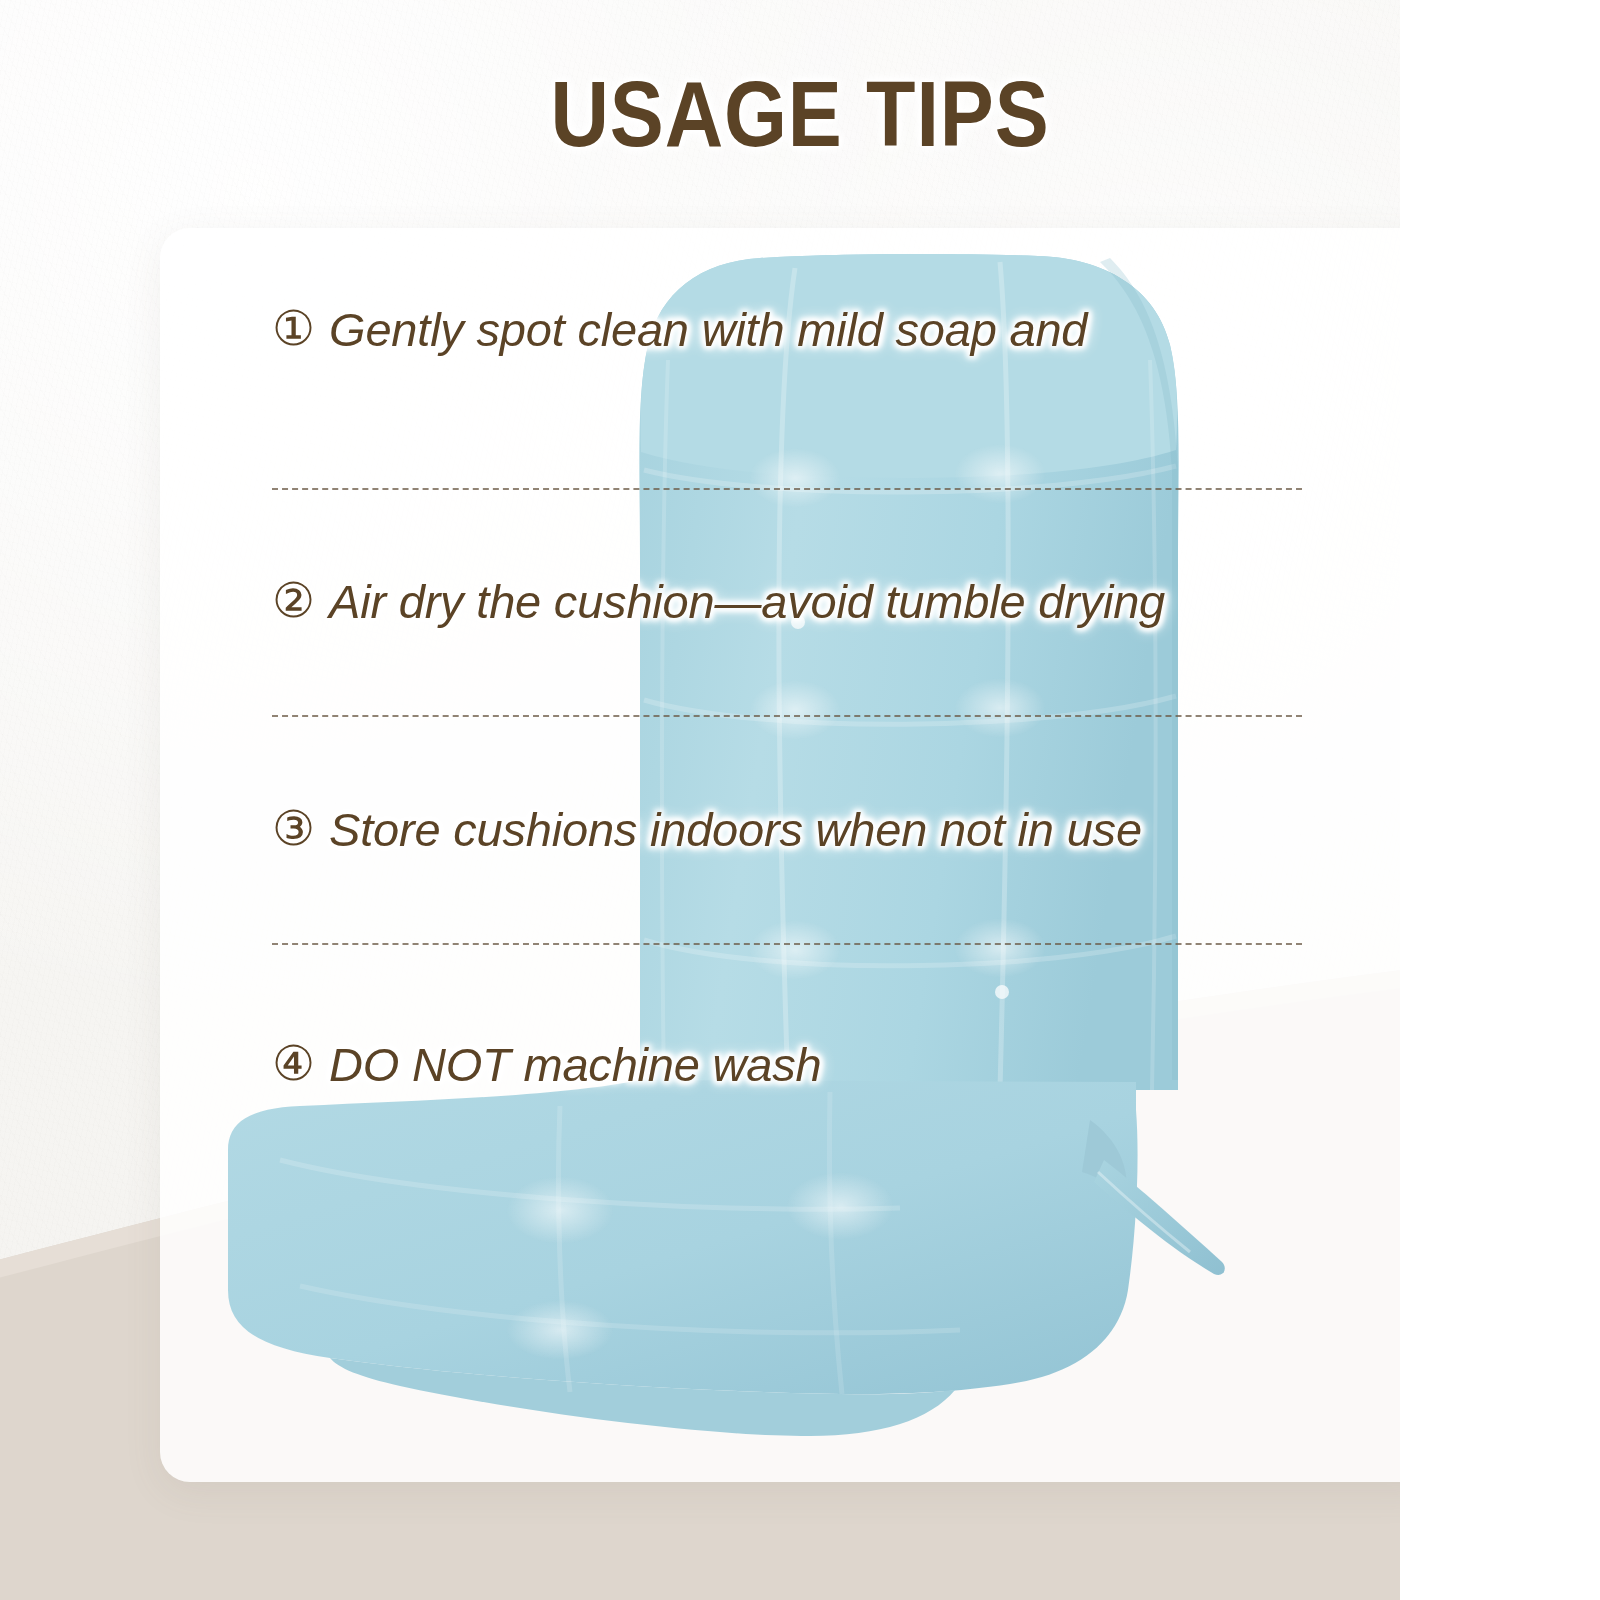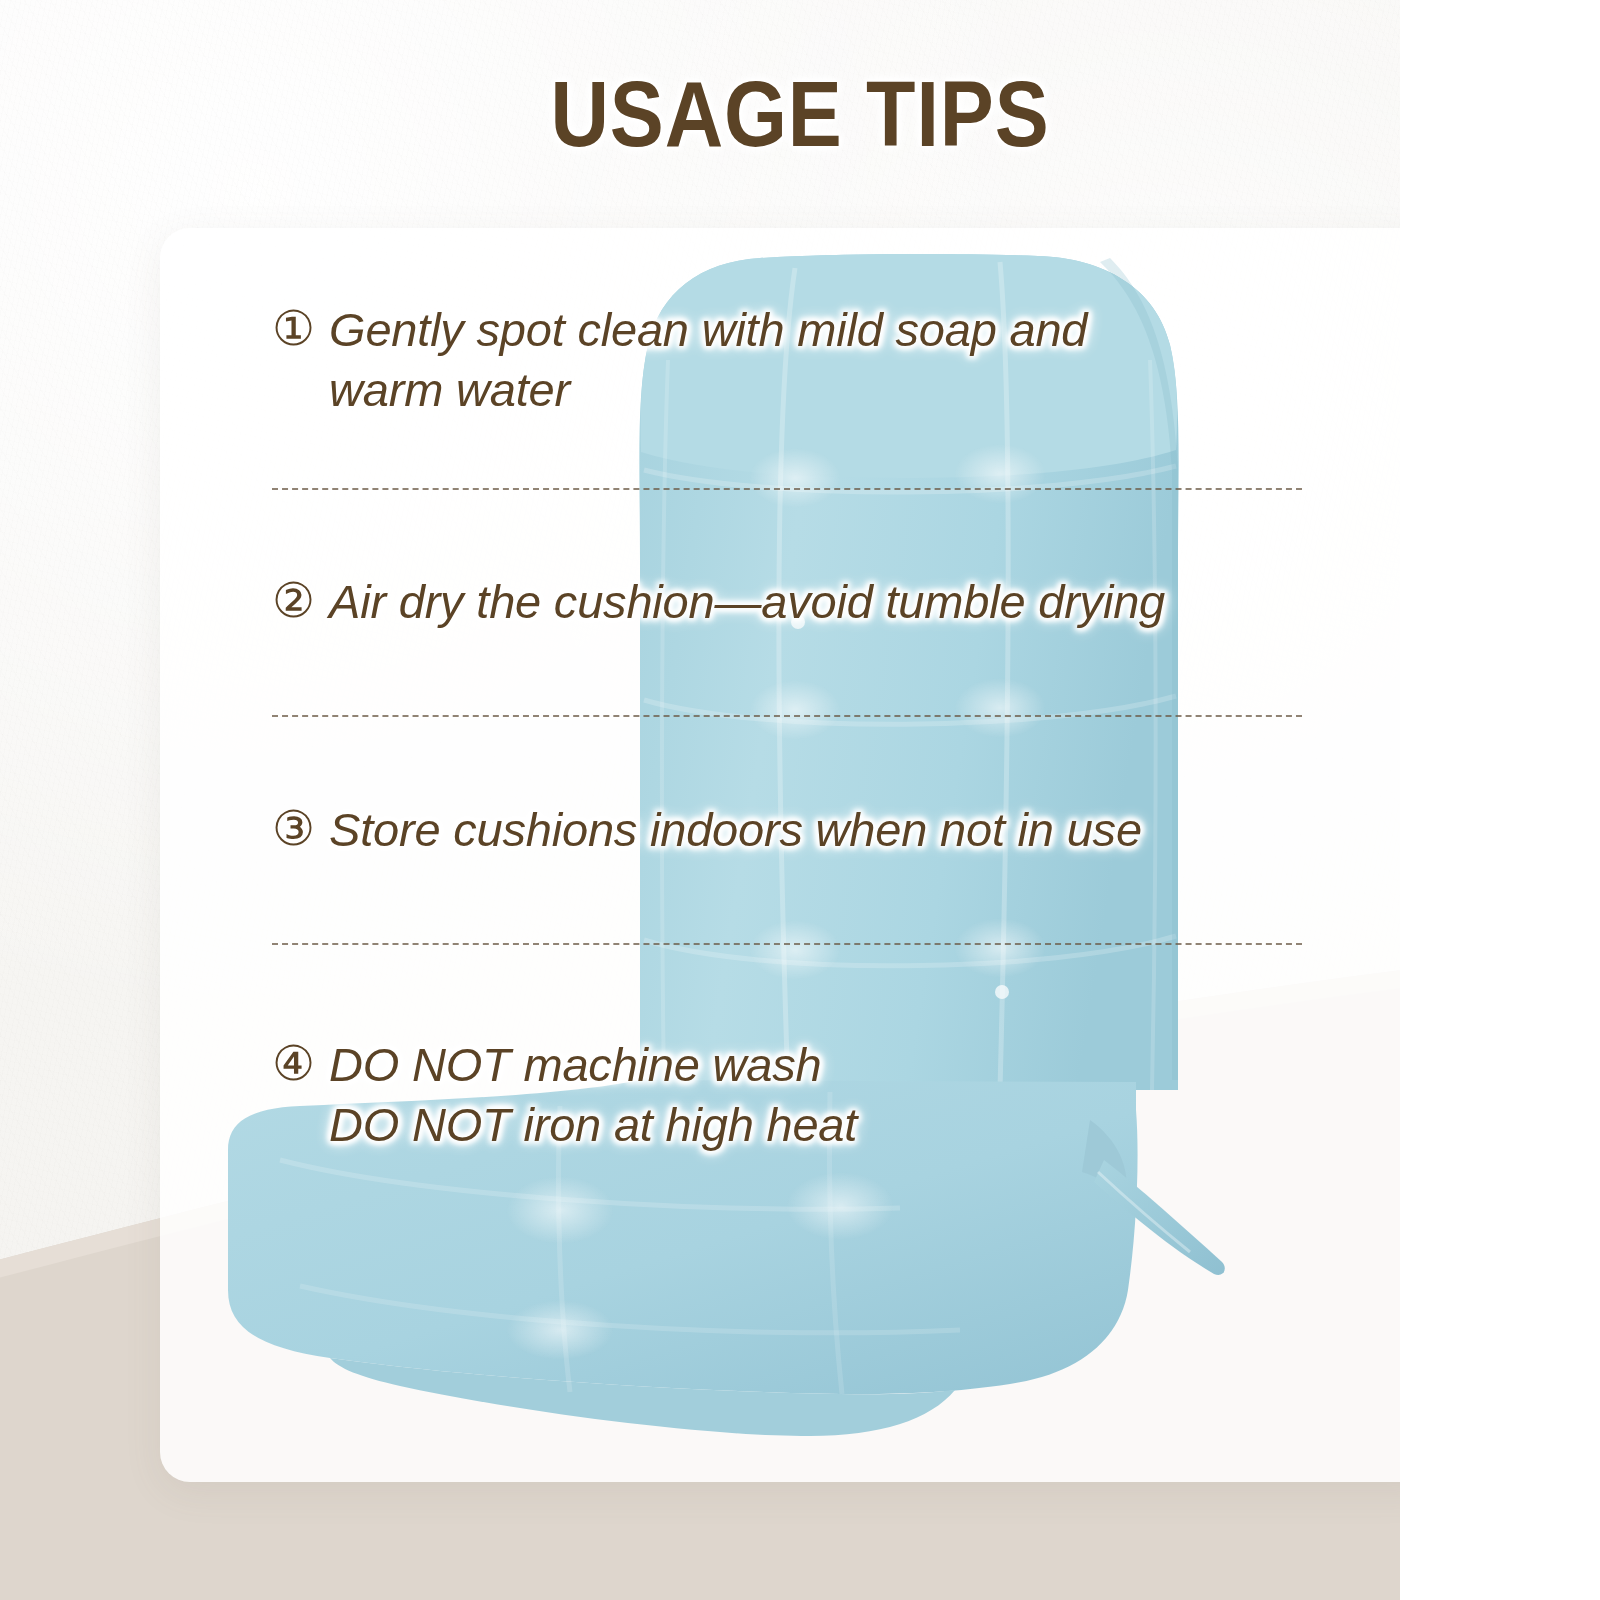--- a/index.html
+++ b/index.html
@@ -272,21 +272,20 @@
 
   <div class="title">USAGE TIPS</div>
 
   <div class="tips">
 
     <div class="slot slot-1 tip">
       <div class="tip-row">
         <span class="tip-num">①</span>
         <div class="tip-lines">
           <div class="tip-line">Gently spot clean with mild soap and</div>
-          <div class="tip-line">warm water</div>
         </div>
       </div>
     </div>
 
     <div class="slot slot-d1 divider"></div>
 
     <div class="slot slot-2 tip">
       <div class="tip-row">
         <span class="tip-num">②</span>
         <div class="tip-lines">
@@ -306,19 +305,18 @@
       </div>
     </div>
 
     <div class="slot slot-d3 divider"></div>
 
     <div class="slot slot-4 tip">
       <div class="tip-row">
         <span class="tip-num">④</span>
         <div class="tip-lines">
           <div class="tip-line">DO NOT machine wash</div>
-          <div class="tip-line">DO NOT iron at high heat</div>
         </div>
       </div>
     </div>
 
   </div>
 </div>
 
 </body></html>

